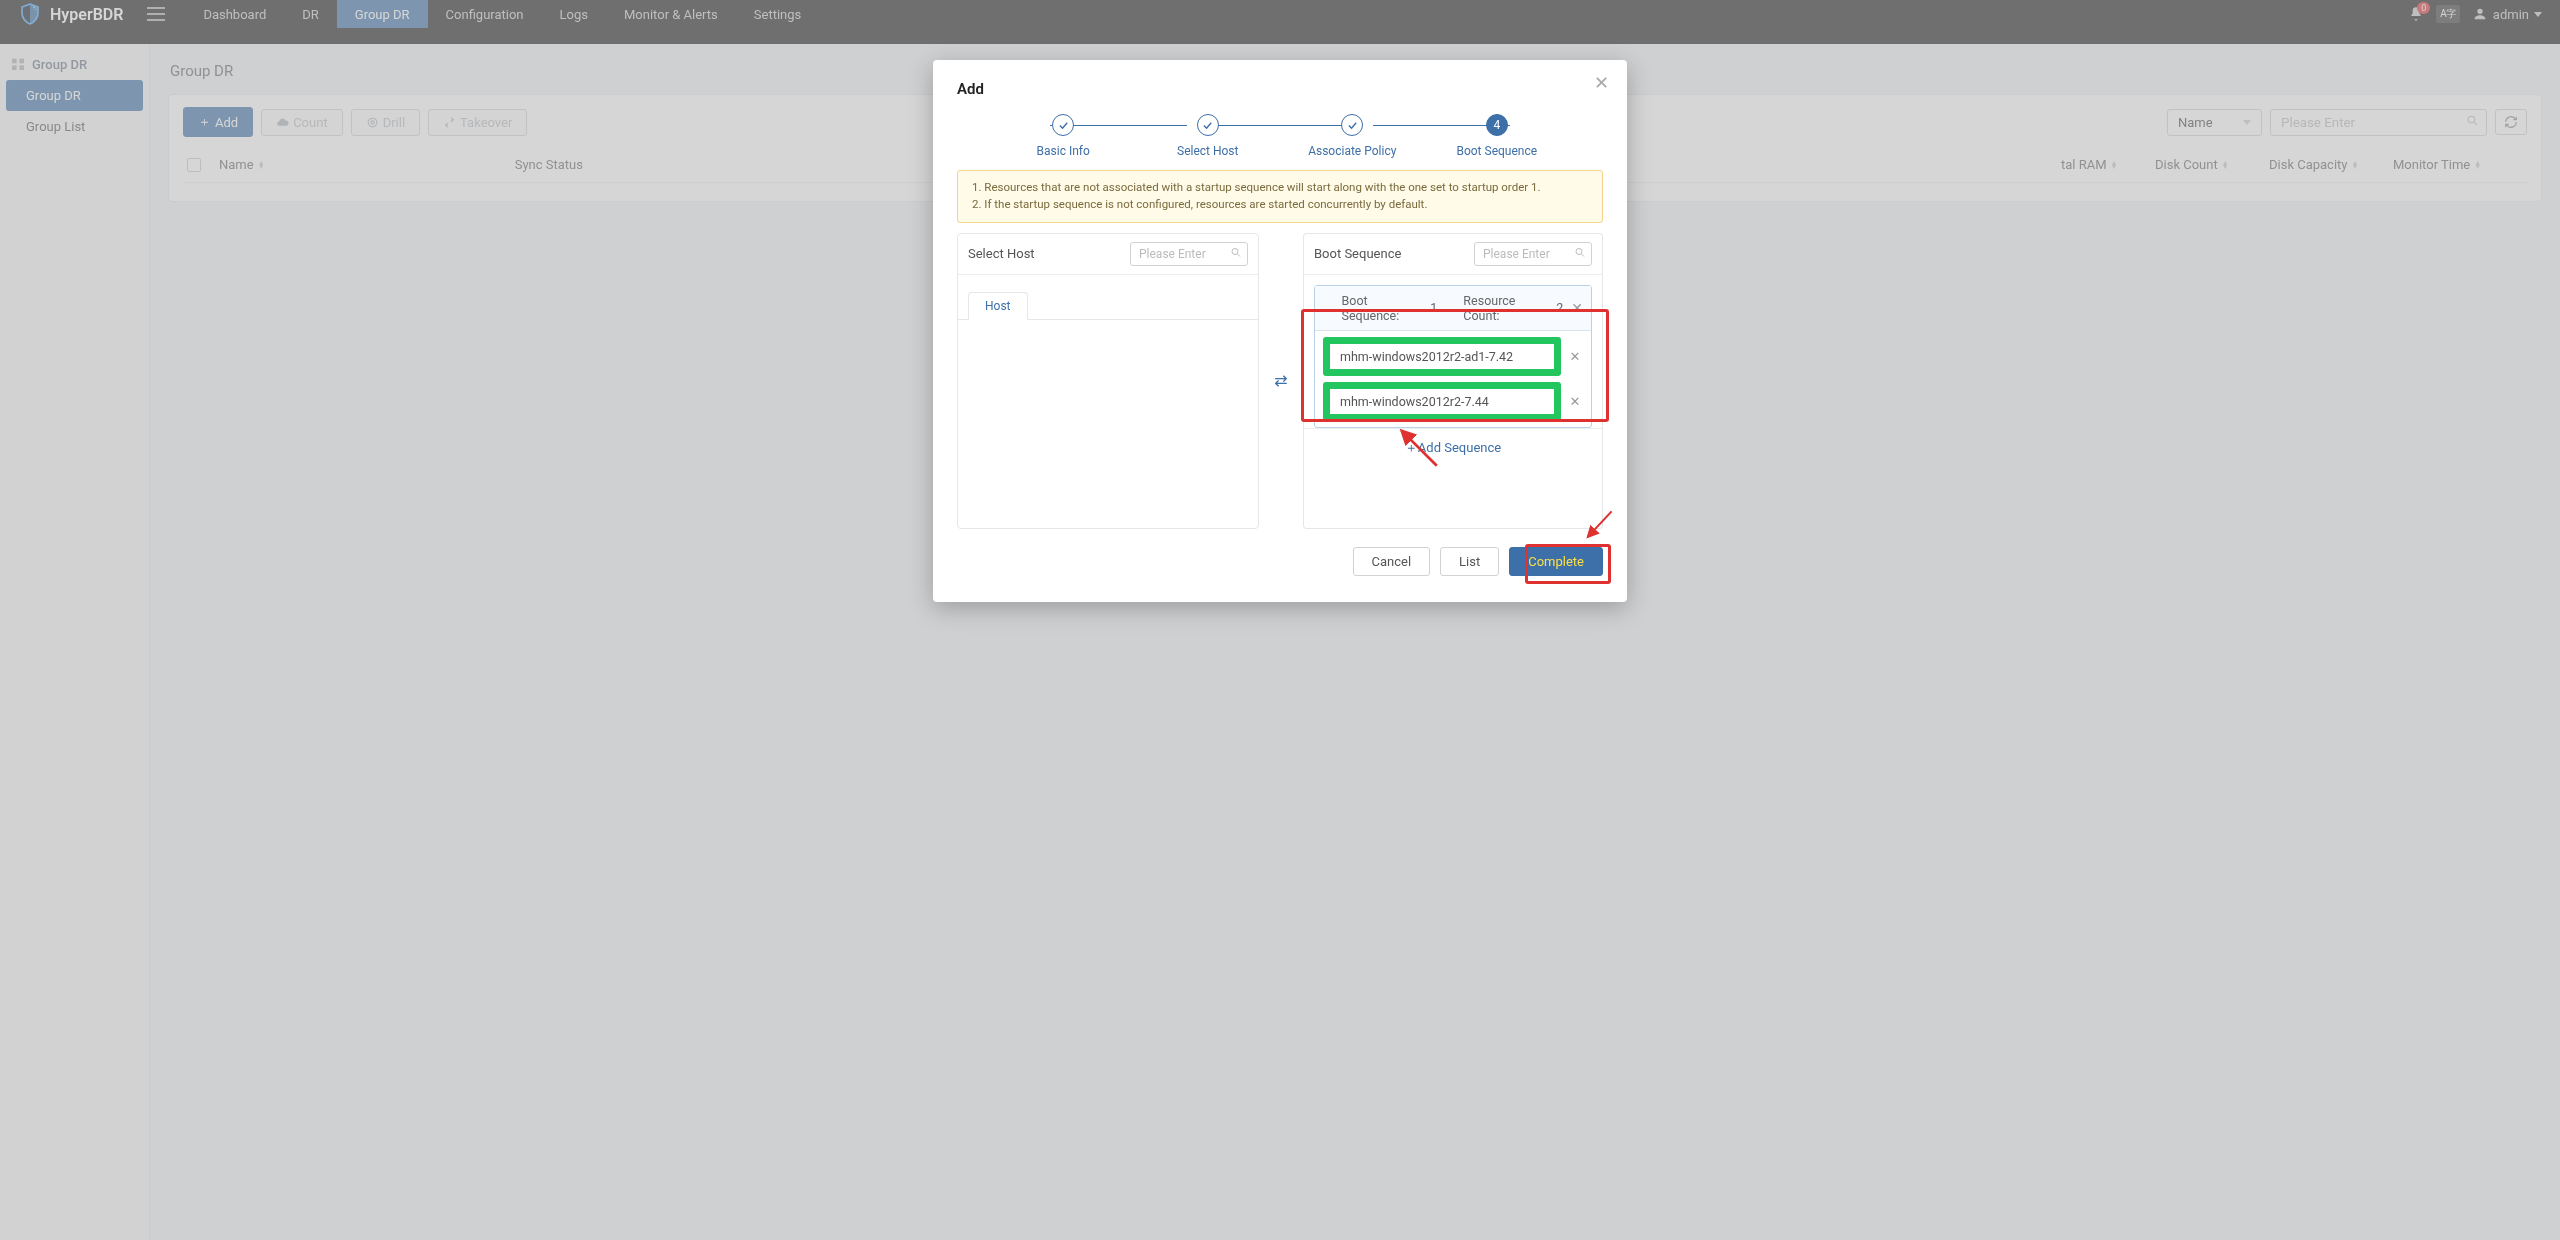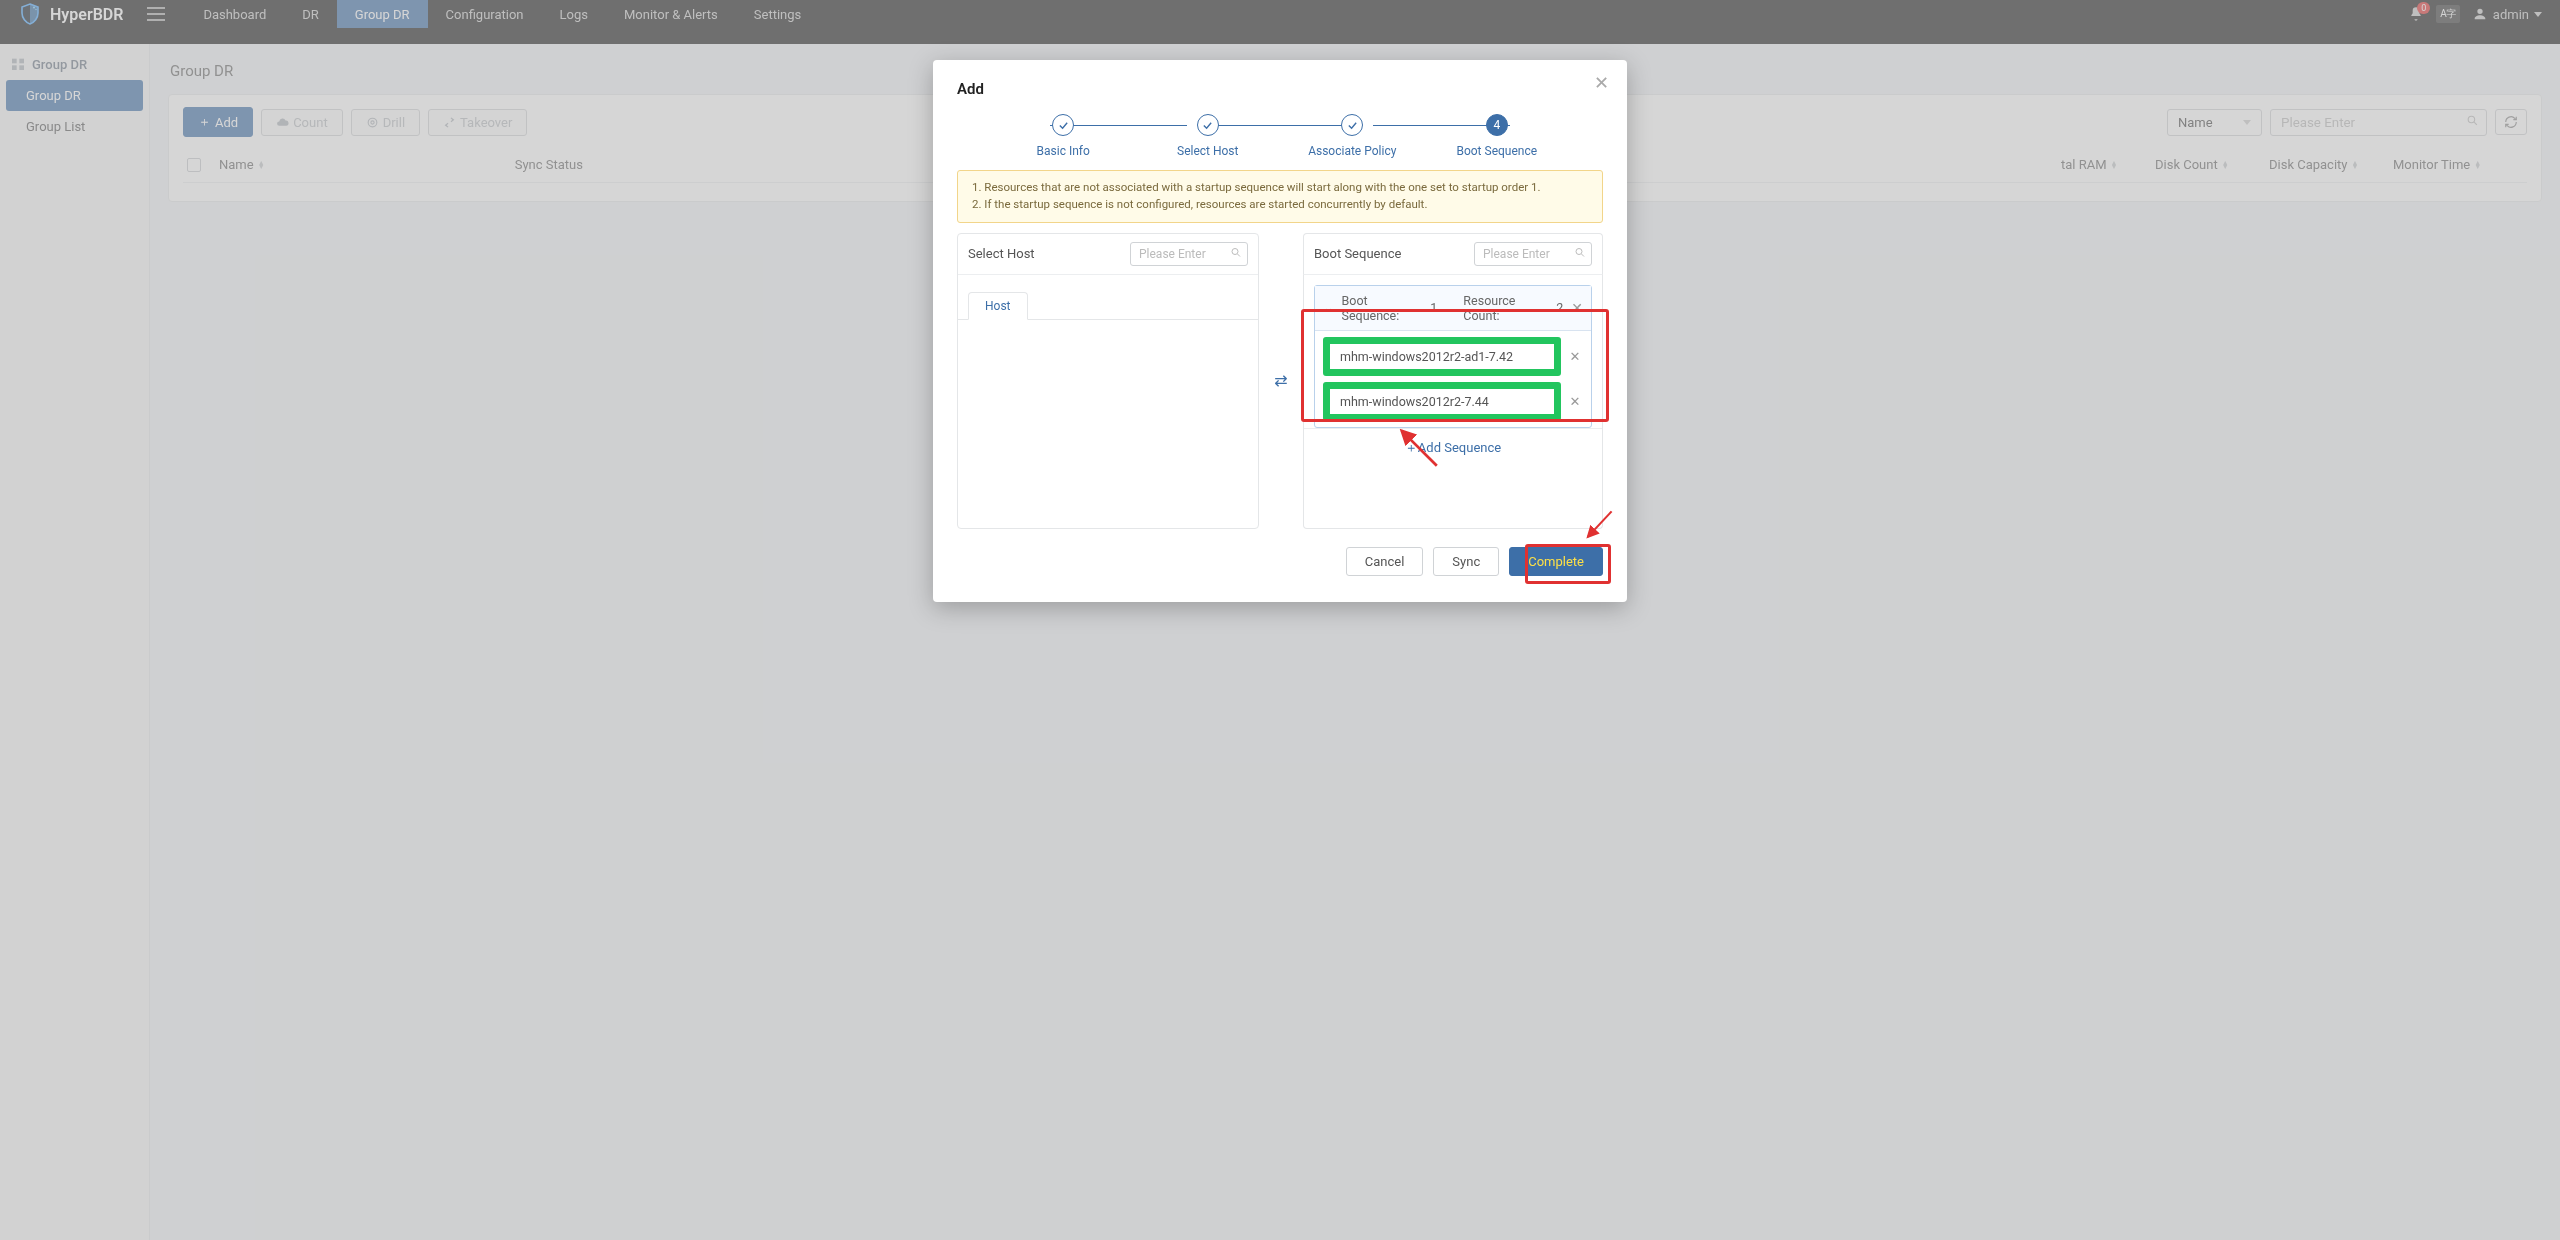--- a/index.html
+++ b/index.html
@@ -427,21 +427,21 @@
           <span class="add-seq-btn">
             <span>＋</span><span>Add Sequence</span>
           </span>
         </div>
       </div>
     </div>
   </div>
 
   <div class="modal-foot">
     <button class="mbtn">Cancel</button>
-    <button class="mbtn">Sync</button>
+    <button class="mbtn">List</button>
     <button class="mbtn primary">Complete</button>
   </div>
 
   <div class="hl hl-seq"></div>
   <div class="hl hl-complete"></div>
 
   <div class="arrow" style="left:calc(50% + 115px); top:364px; width:44px; height:44px;">
     <svg viewBox="0 0 40 40">
         <defs>
           <marker id="ah1" markerWidth="6" markerHeight="6" refX="5" refY="3" orient="auto">

